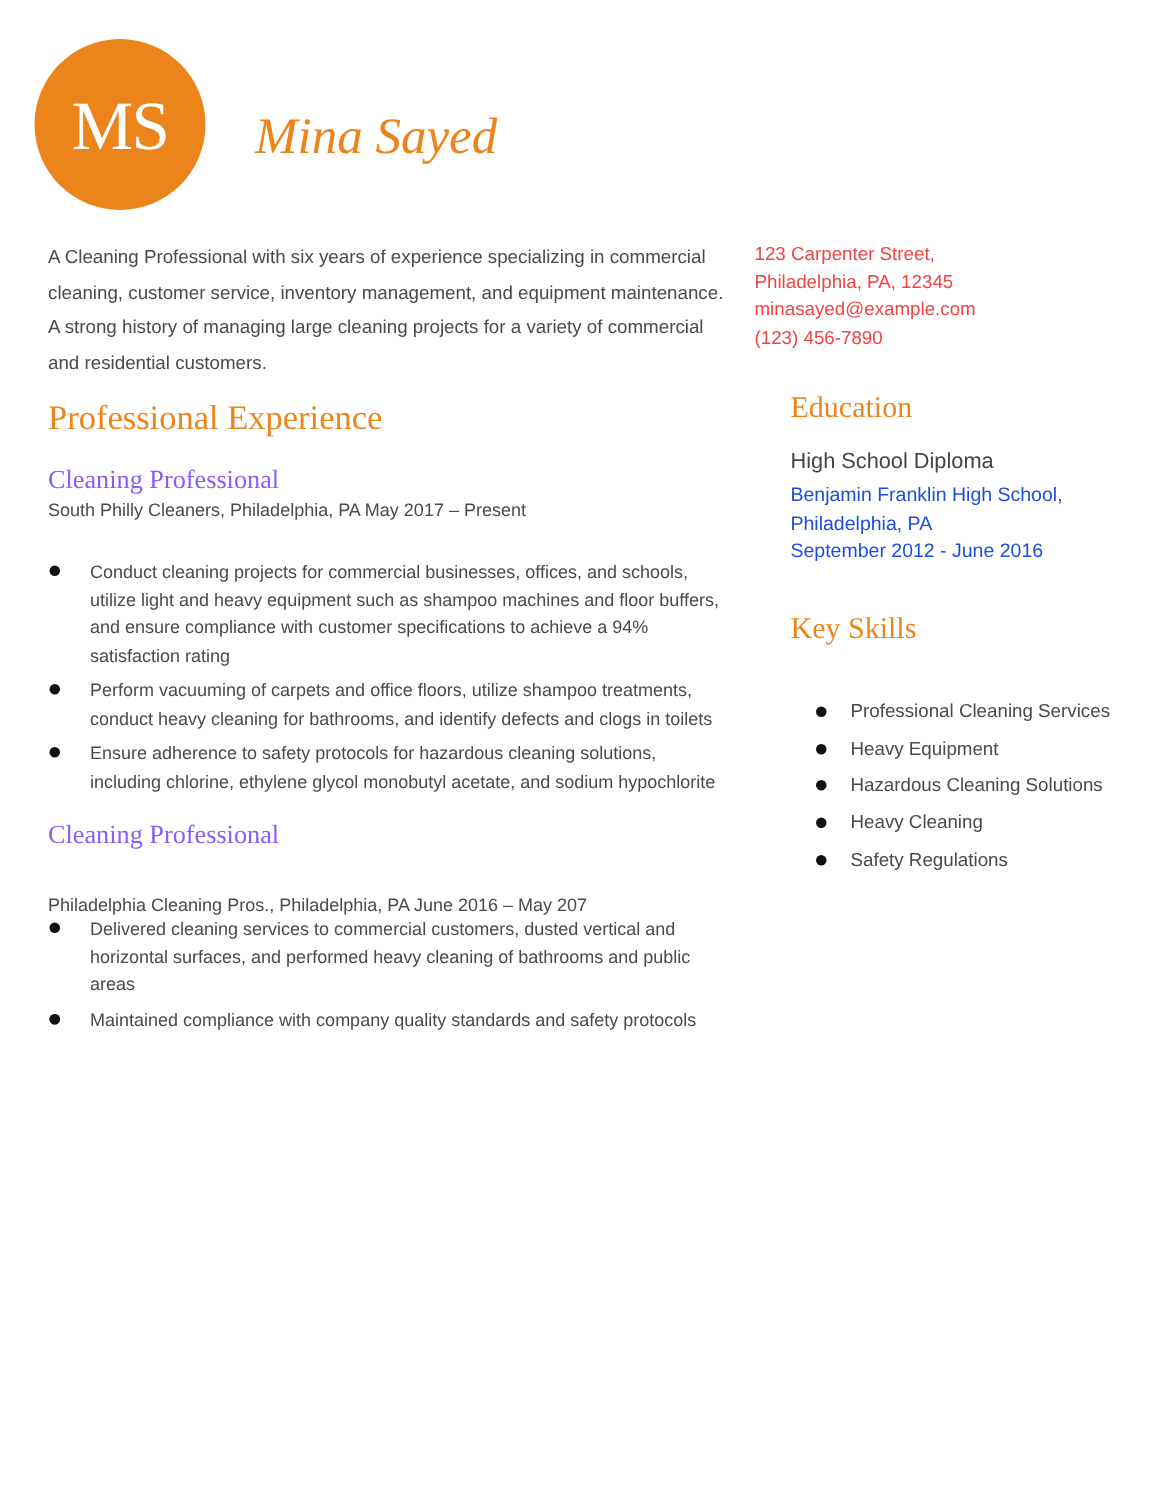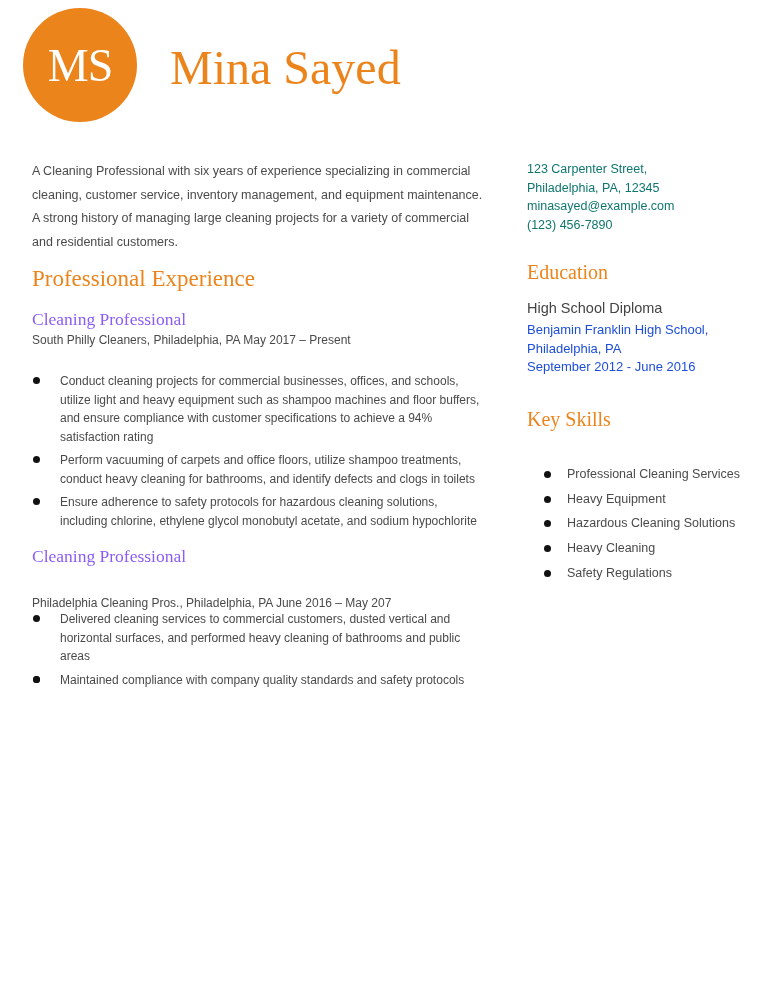--- a/index.html
+++ b/index.html
@@ -1,21 +1,21 @@
 <!DOCTYPE html>
 <html><head>
 <meta charset="utf-8">
 <style>
   html, body { margin: 0; padding: 0; background: #ffffff; }
   body { width: 768px; height: 994px; position: relative; overflow: hidden; font-family: "Liberation Sans", "DejaVu Sans", sans-serif; color: #4a4a4a; }
-  .avatar { position: absolute; left: 23px; top: 8px; width: 114px; height: 114px; border-radius: 50%; background: #ec841c; display: flex; align-items: center; justify-content: center; }
+  .avatar { position: absolute; left: 23px; top: 26px; width: 114px; height: 114px; border-radius: 50%; background: #ec841c; display: flex; align-items: center; justify-content: center; }
   .avatar span { font-family: "Liberation Serif", "DejaVu Serif", serif; color: #fff; font-size: 46px; letter-spacing: -1px; }
-  .name { position: absolute; left: 170px; top: 36px; font-family: "Liberation Serif", "DejaVu Serif", serif; color: #ec841c; font-size: 48px; line-height: 64px; white-space: nowrap; }
+  .name { position: absolute; left: 170px; top: 60px; font-family: "Liberation Serif", "DejaVu Serif", serif; color: #ec841c; font-size: 34px; line-height: 64px; white-space: nowrap; font-style: italic; }
   .summary { position: absolute; left: 32px; top: 160px; width: 460px; font-size: 12.5px; line-height: 23.5px; color: #4a4a4a; }
-  .contact { position: absolute; left: 527px; top: 160px; font-size: 12.5px; line-height: 18.5px; color: #0f766e; }
+  .contact { position: absolute; left: 503px; top: 160px; font-size: 12.5px; line-height: 18.5px; color: #ef4444; }
   .contact div { white-space: nowrap; }
   .h2 { position: absolute; font-family: "Liberation Serif", "DejaVu Serif", serif; color: #ec841c; white-space: nowrap; }
   .h2.exp { left: 32px; top: 266px; font-size: 23px; }
   .h2.edu { left: 527px; top: 261px; font-size: 20px; }
   .h2.skills { left: 527px; top: 408px; font-size: 20px; }
   .job-title { position: absolute; left: 32px; font-family: "Liberation Serif", "DejaVu Serif", serif; color: #8b5cf6; font-size: 17.5px; font-weight: normal; white-space: nowrap; }
   .job-meta { position: absolute; left: 32px; font-size: 12px; color: #4a4a4a; white-space: nowrap; }
   .bullets { position: absolute; left: 32px; width: 450px; margin: 0; padding: 0; list-style: none; }
   .bullets li { position: relative; padding-left: 28px; font-size: 12px; line-height: 18.5px; color: #4a4a4a; margin-bottom: 5px; }
   .bullets li .dot { position: absolute; left: 1px; top: 5px; width: 7px; height: 7px; border-radius: 50%; background: #111; }

